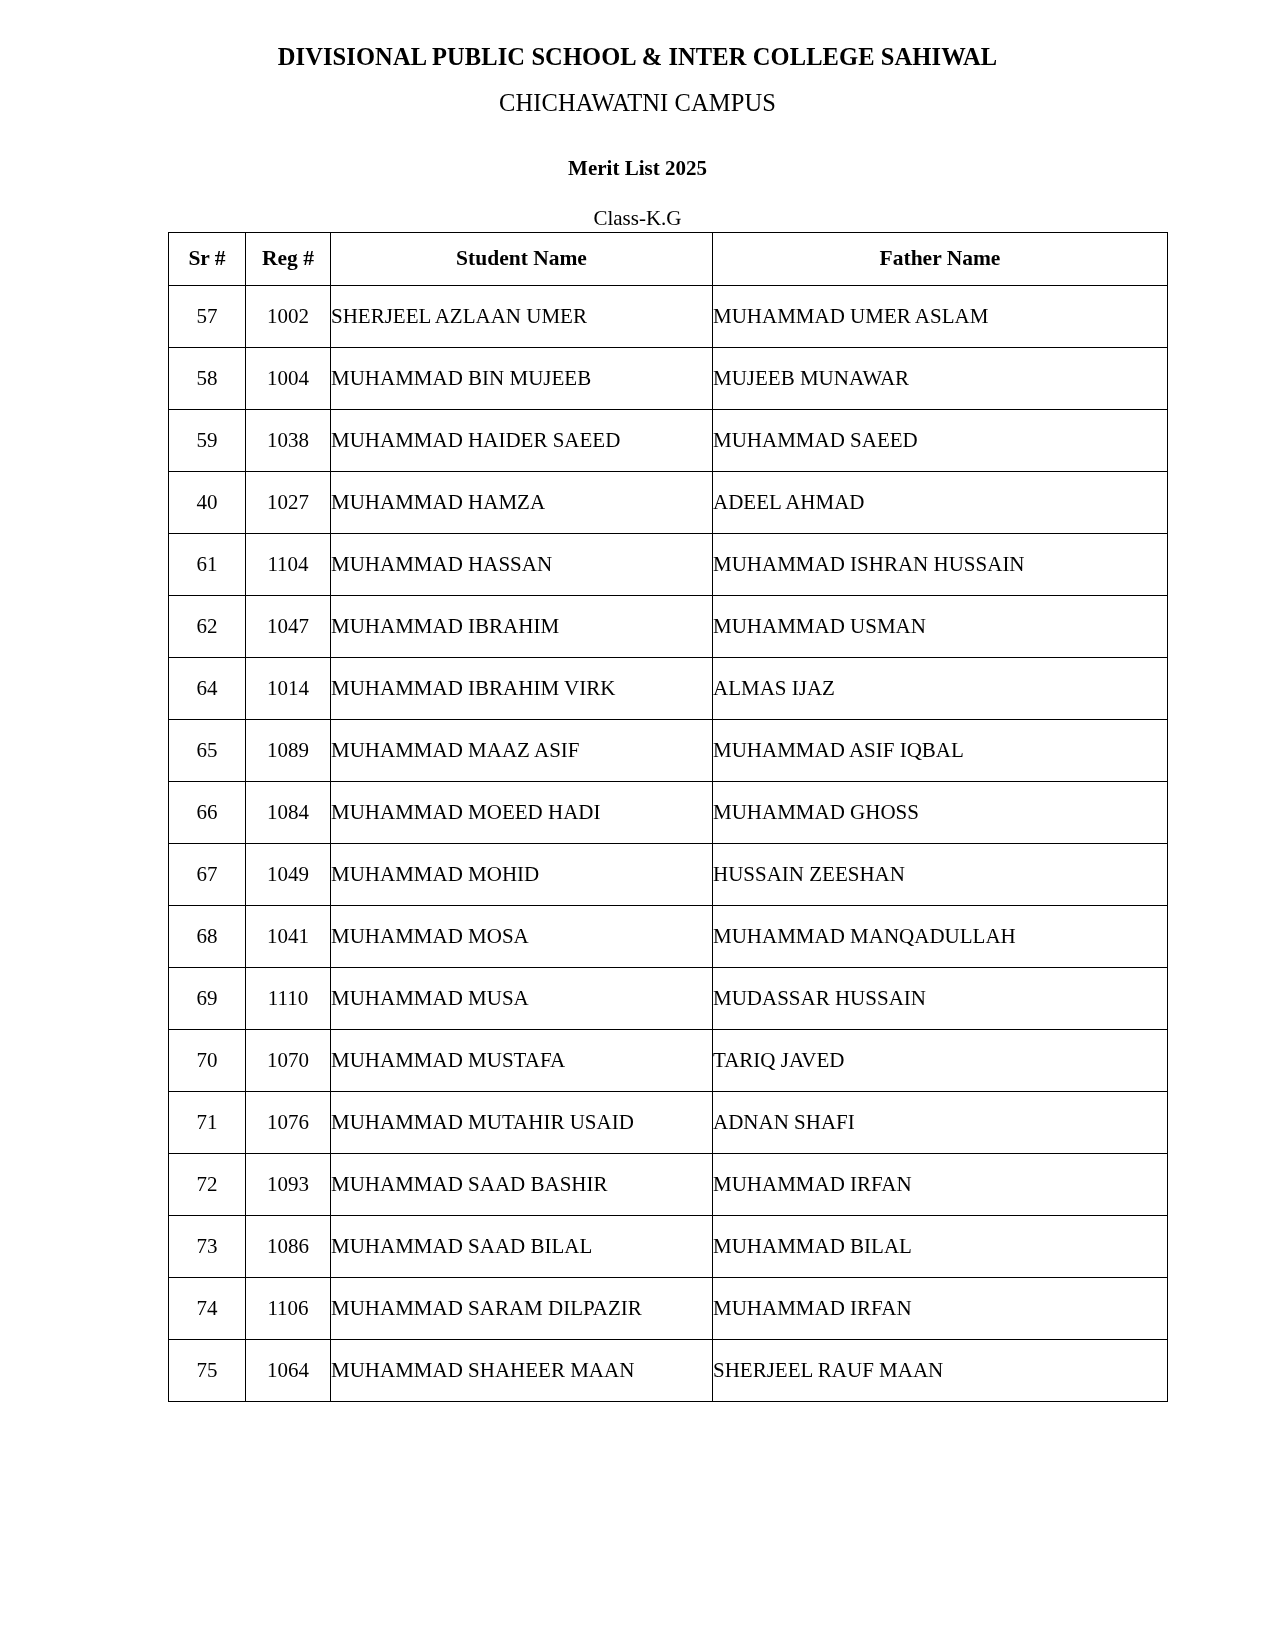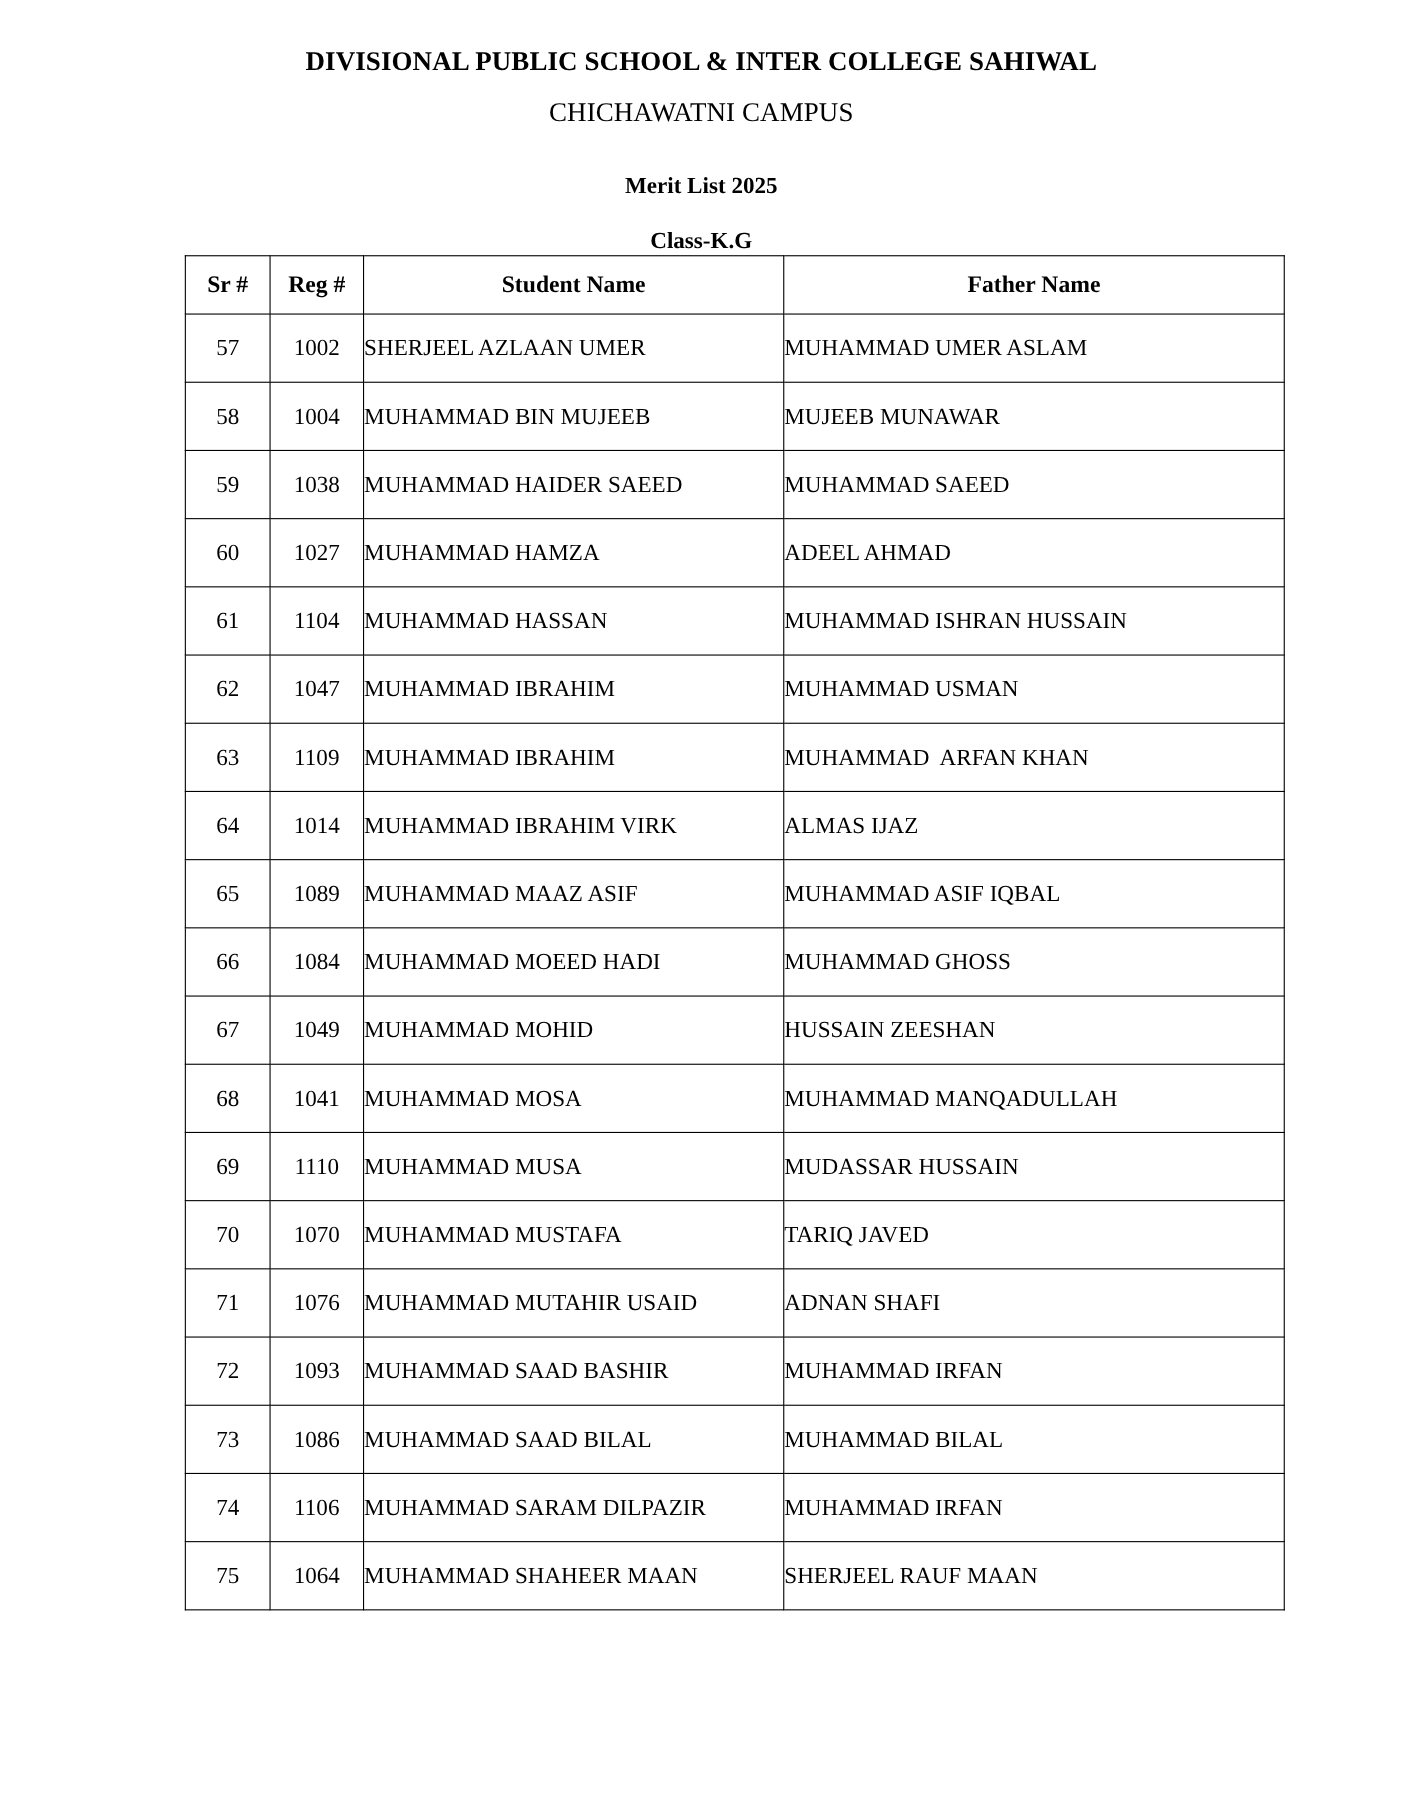--- a/index.html
+++ b/index.html
@@ -46,21 +46,21 @@
   }
   .merit-title {
     font-size: 21px;
     font-weight: bold;
     margin: 4px;
     padding-top: 21px;
     line-height: 26px;
   }
   .class-title {
     font-size: 21px;
-    font-weight: bold;
+    font-weight: normal;
     margin: 0;
     padding-top: 20px;
     line-height: 26px;
   }
 
   .table-wrap {
     position: absolute;
     left: 168px;
     top: 232px;
     width: 999px;
@@ -151,44 +151,38 @@
             <td class="cell-sname">MUHAMMAD BIN MUJEEB</td>
             <td class="cell-fname">MUJEEB MUNAWAR</td>
           </tr>
           <tr>
             <td class="cell-sr">59</td>
             <td class="cell-reg">1038</td>
             <td class="cell-sname">MUHAMMAD HAIDER SAEED</td>
             <td class="cell-fname">MUHAMMAD SAEED</td>
           </tr>
           <tr>
-            <td class="cell-sr">60</td>
+            <td class="cell-sr">40</td>
             <td class="cell-reg">1027</td>
             <td class="cell-sname">MUHAMMAD HAMZA</td>
             <td class="cell-fname">ADEEL AHMAD</td>
           </tr>
           <tr>
             <td class="cell-sr">61</td>
             <td class="cell-reg">1104</td>
             <td class="cell-sname">MUHAMMAD HASSAN</td>
             <td class="cell-fname">MUHAMMAD ISHRAN HUSSAIN</td>
           </tr>
           <tr>
             <td class="cell-sr">62</td>
             <td class="cell-reg">1047</td>
             <td class="cell-sname">MUHAMMAD IBRAHIM</td>
             <td class="cell-fname">MUHAMMAD USMAN</td>
           </tr>
           <tr>
-            <td class="cell-sr">63</td>
-            <td class="cell-reg">1109</td>
-            <td class="cell-sname">MUHAMMAD IBRAHIM</td>
-            <td class="cell-fname">MUHAMMAD  ARFAN KHAN</td>
-          </tr>
-          <tr>
             <td class="cell-sr">64</td>
             <td class="cell-reg">1014</td>
             <td class="cell-sname">MUHAMMAD IBRAHIM VIRK</td>
             <td class="cell-fname">ALMAS IJAZ</td>
           </tr>
           <tr>
             <td class="cell-sr">65</td>
             <td class="cell-reg">1089</td>
             <td class="cell-sname">MUHAMMAD MAAZ ASIF</td>
             <td class="cell-fname">MUHAMMAD ASIF IQBAL</td>

